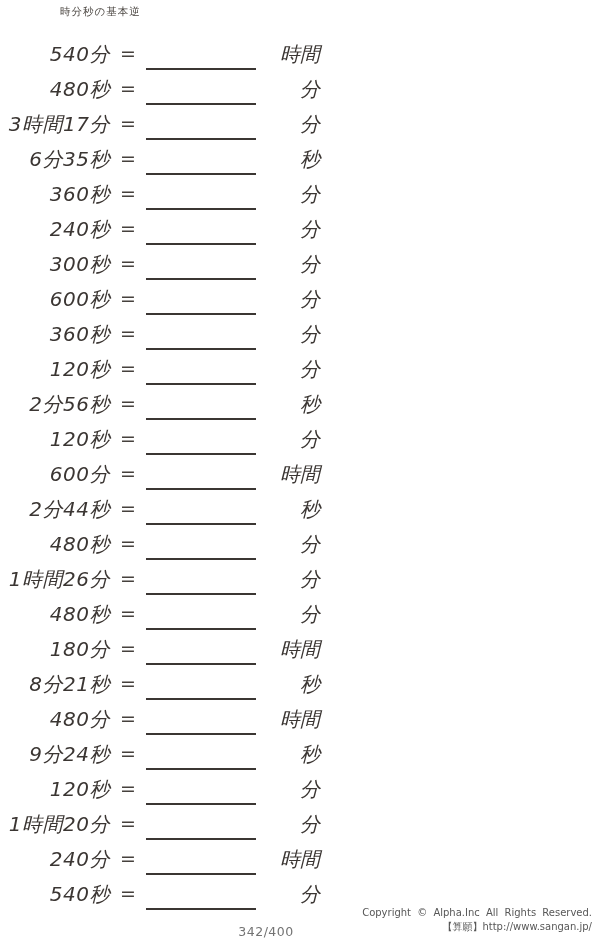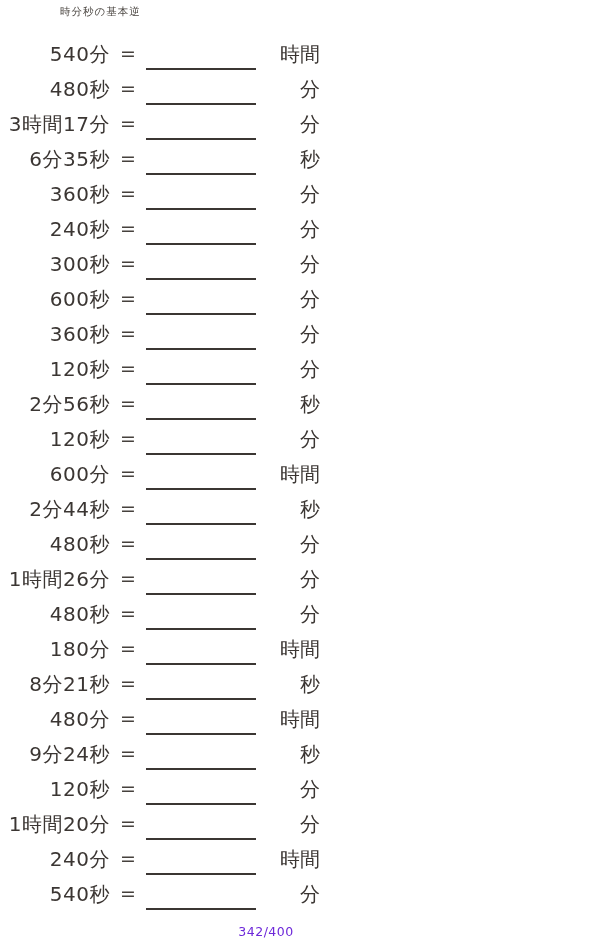--- a/index.html
+++ b/index.html
@@ -23,20 +23,21 @@
     letter-spacing: 1px;
     color: #4a4540;
     white-space: nowrap;
     padding-left: 30px;
   }
   .rows {
     position: absolute;
     left: 0;
     top: 36px;
     width: 600px;
+    font-style: italic;
   }
   .row {
     display: flex;
     align-items: center;
     height: 35px;
     font-size: 20px;
     line-height: 1;
   }
   .val {
     width: 110px;
@@ -63,21 +64,21 @@
     white-space: nowrap;
   }
   .page-num {
     position: absolute;
     left: 201px;
     top: 924px;
     width: 130px;
     text-align: center;
     font-size: 12.5px;
     letter-spacing: 0.5px;
-    color: #6d28d9;
+    color: #737373;
   }
   .copyright {
     position: absolute;
     right: 8px;
     top: 906px;
     text-align: right;
     font-size: 10px;
     line-height: 14px;
     color: #575757;
     word-spacing: 3px;
@@ -265,13 +266,15 @@
     <span class="val">540秒</span>
     <span class="eq">=</span>
     <span class="blank"></span>
     <span class="unit">分</span>
   </div>
 </div>
 
 <div class="page-num">342/400</div>
 
 <div class="copyright">
+  <div class="line1">Copyright © Alpha.Inc All Rights Reserved.</div>
+  <div class="line2">【算願】http://www.sangan.jp/</div>
 </div>
 
 </body></html>

